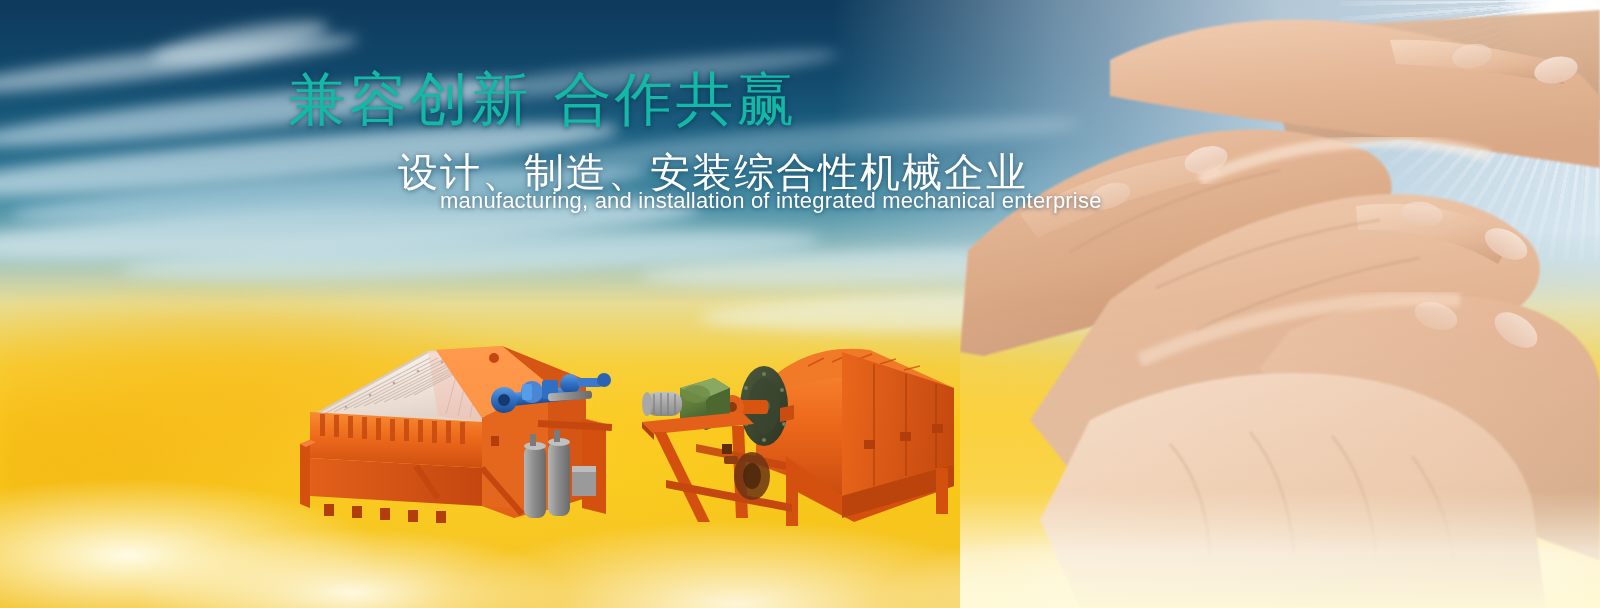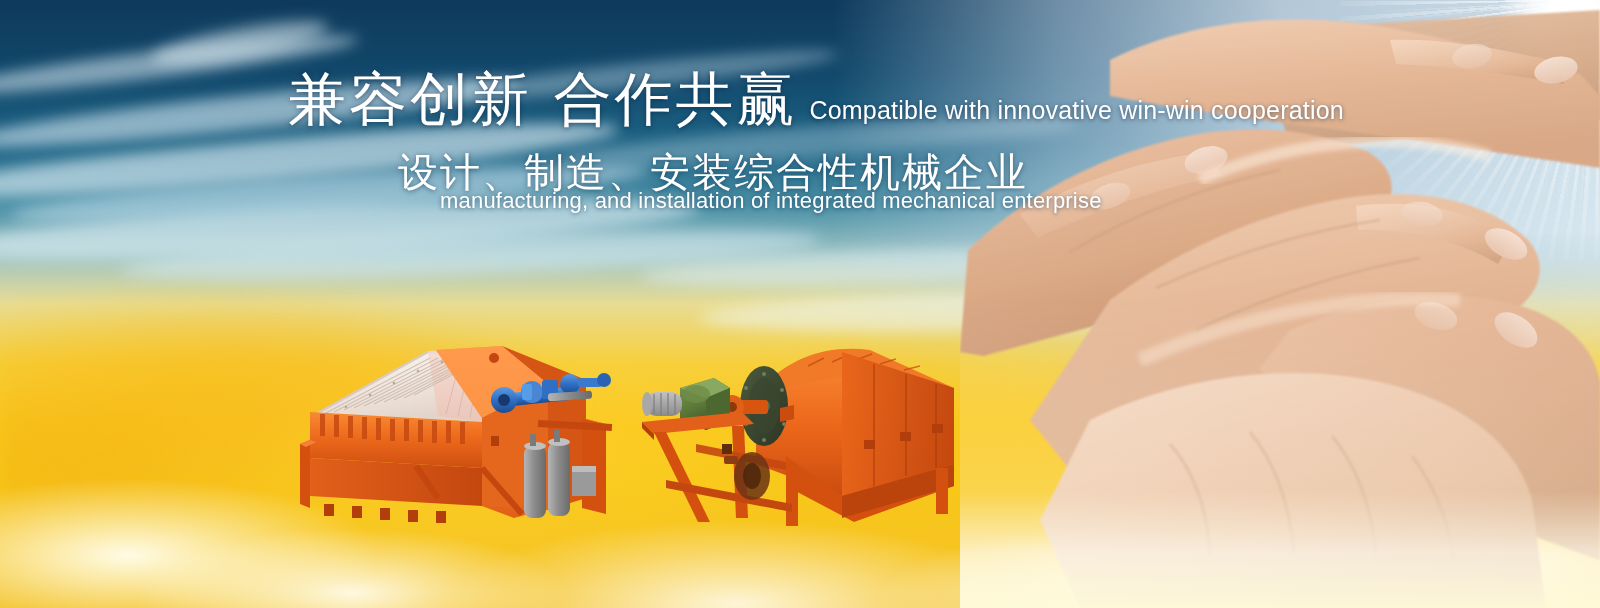--- a/index.html
+++ b/index.html
@@ -116,21 +116,21 @@
 
   
   #copy{position:absolute;left:0;top:0;width:100%;height:100%;}
 
   .headline-row{
     position:absolute;left:288px;top:70px;
     display:flex;align-items:baseline;white-space:nowrap;
   }
   .headline-cn{
     font-family:"DejaVu Sans","Liberation Sans",sans-serif;
-    font-size:58px;line-height:1;color:#ffffff;
+    font-size:58px;line-height:1;color:#14b8a6;
     letter-spacing:3px;font-weight:400;
     text-shadow:0 1px 5px rgba(0,30,60,.55);
   }
   .headline-en{
     font-family:"Liberation Sans",sans-serif;
     font-size:25px;color:#ffffff;margin-left:12px;
     font-weight:400;letter-spacing:.2px;
     text-shadow:0 1px 4px rgba(0,30,60,.6);
   }
 
@@ -527,19 +527,18 @@
       <ellipse cx="116" cy="140" rx="9" ry="13" fill="#4a230d" opacity=".8"></ellipse>
       <rect x="86" y="108" width="10" height="10" fill="#5f2c10"></rect>
 
       <rect x="88" y="120" width="14" height="8" rx="2" fill="#8c3d12"></rect>
     </svg>
   </div>
 
   <div id="copy">
     <div class="headline-row">
       <span class="headline-cn">兼容创新  合作共赢</span>
-      <span class="headline-en">Compatible with innovative win-win cooperation</span>
     </div>
     <div class="sub-cn">设计、制造、安装综合性机械企业</div>
     <div class="sub-en">manufacturing, and installation of integrated mechanical enterprise</div>
   </div>
 
 </div>
 
 </body></html>

